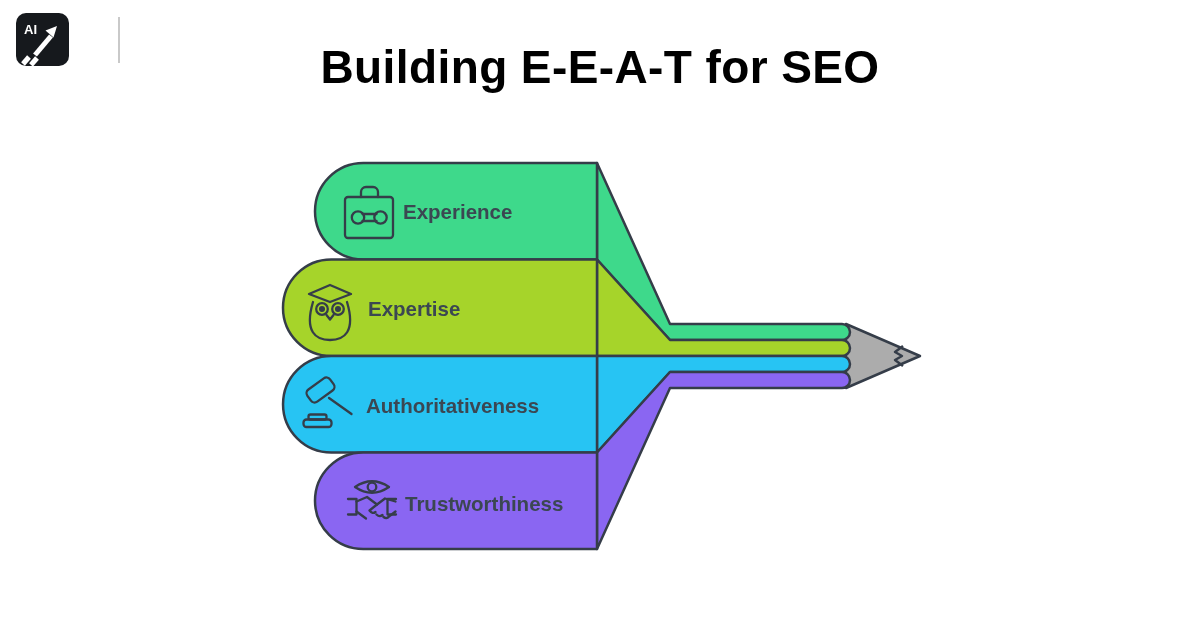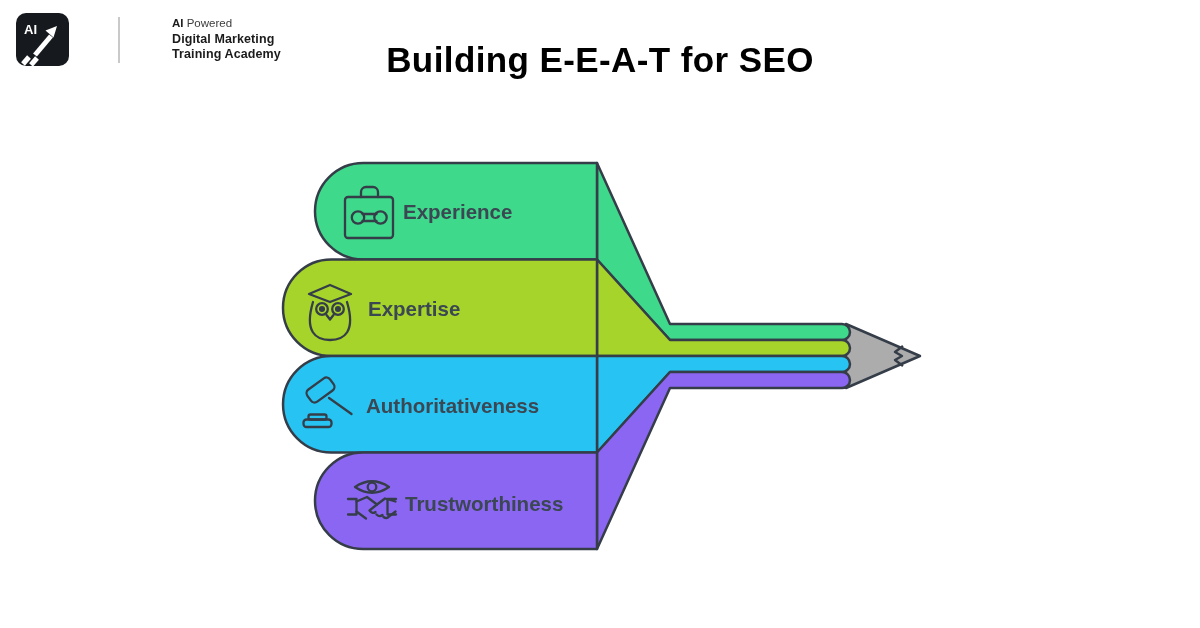--- a/index.html
+++ b/index.html
@@ -12,21 +12,21 @@
   .logo-square{width:53px;height:53px;border-radius:10px;background:#16191d;position:relative;flex:0 0 auto;}
   .logo-divider{width:2px;height:46px;background:#c9c9c9;margin-left:9px;margin-right:12px;}
   .brand{display:flex;flex-direction:column;justify-content:center;line-height:15.5px;color:#1b1b1b;}
   .brand .l1{font-size:11.5px;}
   .brand .l1 .strong{font-weight:800;}
   .brand .l1 .rest{font-weight:500;color:#3c3c3c;}
   .brand .l2,.brand .l3{font-size:12.5px;font-weight:800;letter-spacing:0.1px;}
   
   .page-title{
     position:absolute;top:40px;left:0;width:100%;text-align:center;
-    font-size:35px;font-weight:800;letter-spacing:0.4px;color:#000000;
+    font-size:46px;font-weight:800;letter-spacing:0.4px;color:#000000;
   }
   
   svg.diagram{position:absolute;left:0;top:0;}
   .shape{stroke-width:2.5;stroke-linejoin:round;}
   .icon{fill:none;stroke-width:2.3;stroke-linecap:round;stroke-linejoin:round;}
   text.banner-label{font-family:"Liberation Sans",sans-serif;font-size:20.5px;font-weight:bold;}
   .logo-art{position:absolute;left:0;top:0;}
 </style>
 </head>
 <body>
@@ -37,25 +37,20 @@
       <text x="8" y="21" font-size="13" font-weight="bold" fill="#ffffff">AI</text>
       <g stroke="#ffffff" stroke-width="5" stroke-linecap="butt">
         <line x1="19" y1="42" x2="35" y2="23"></line>
         <line x1="7" y1="51" x2="13" y2="44"></line>
         <line x1="15" y1="52" x2="21" y2="45"></line>
       </g>
       <polygon points="41,13 29.5,17.5 37.5,24.5" fill="#ffffff"></polygon>
     </svg>
   </div>
   <div class="logo-divider"></div>
-  <div class="brand">
-    <div class="l1"><span class="strong">AI</span><span class="rest"> Powered</span></div>
-    <div class="l2">Digital Marketing</div>
-    <div class="l3">Training Academy</div>
-  </div>
 </div>
 
 <div class="page-title">Building E-E-A-T for SEO</div>
 
 <svg class="diagram" width="1200" height="628" viewBox="0 0 1200 628">
 
   <g class="shape" stroke="#353d49">
 
     <path d="M 846,324 L 920,356 L 846,388 Z" fill="#acacac"></path>
     <polyline points="903,346 895,352 902,356 895,360 903,366" fill="none"></polyline>

